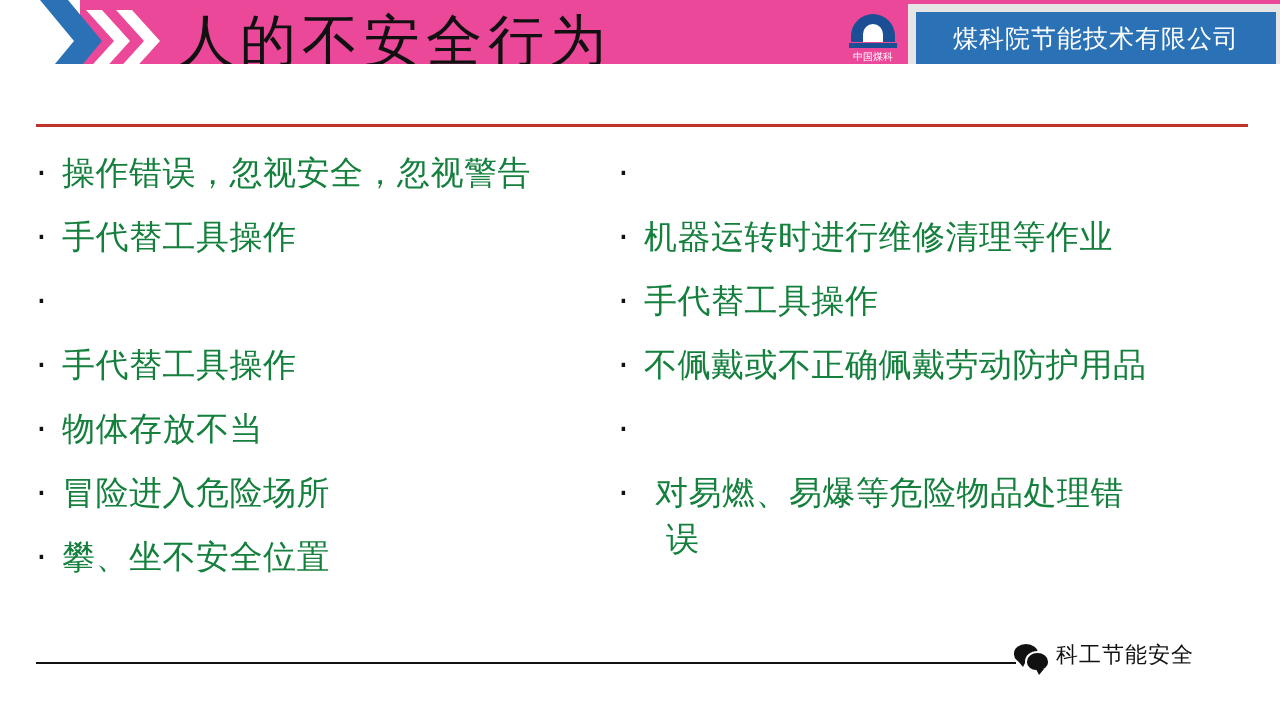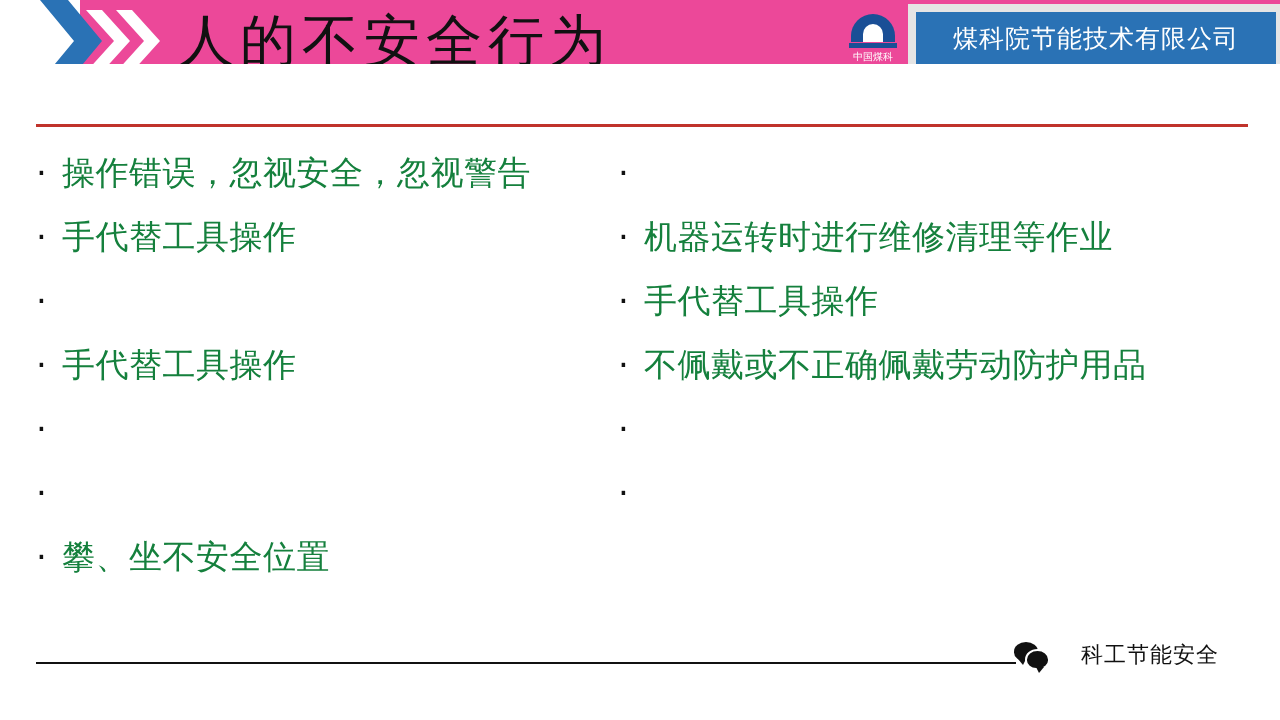--- a/index.html
+++ b/index.html
@@ -188,22 +188,21 @@
     top: 662px;
     width: 30px;
     height: 2px;
     background: #111111;
   }
   .wechat {
     position: absolute;
     left: 1014px;
     top: 640px;
     display: flex;
-    align-items: flex-start;
-    gap: 25px;
+    align-items: flex-end;
   }
   .wechat-icon {
     width: 34px;
     height: 28px;
     position: relative;
     margin-right: 8px;
   }
   .wechat-icon .b1 {
     position: absolute;
     left: 0; top: 2px;
@@ -296,23 +295,25 @@
     </div>
     <div class="bullet-row">
       <span class="bullet-dot">·</span>
     </div>
     <div class="bullet-row">
       <span class="bullet-dot">·</span>
       <span class="bullet-text">手代替工具操作</span>
     </div>
     <div class="bullet-row">
       <span class="bullet-dot">·</span>
-    </div>
-    <div class="bullet-row">
-      <span class="bullet-dot">·</span>
+      <span class="bullet-text">物体存放不当</span>
+    </div>
+    <div class="bullet-row">
+      <span class="bullet-dot">·</span>
+      <span class="bullet-text">冒险进入危险场所</span>
     </div>
     <div class="bullet-row">
       <span class="bullet-dot">·</span>
       <span class="bullet-text">攀、坐不安全位置</span>
     </div>
   </div>
 
   <div class="col col-right">
     <div class="bullet-row">
       <span class="bullet-dot">·</span>
@@ -327,20 +328,22 @@
     </div>
     <div class="bullet-row">
       <span class="bullet-dot">·</span>
       <span class="bullet-text">不佩戴或不正确佩戴劳动防护用品</span>
     </div>
     <div class="bullet-row">
       <span class="bullet-dot">·</span>
     </div>
     <div class="bullet-row">
       <span class="bullet-dot">·</span>
+      <span class="bullet-text"> 对易燃、易爆等危险物品处理错
+  误</span>
     </div>
   </div>
 
 </div>
 
 <div class="footer-rule"></div>
 <div class="footer-rule2"></div>
 <div class="wechat">
   <span class="wechat-icon">
     <span class="b1"></span>

